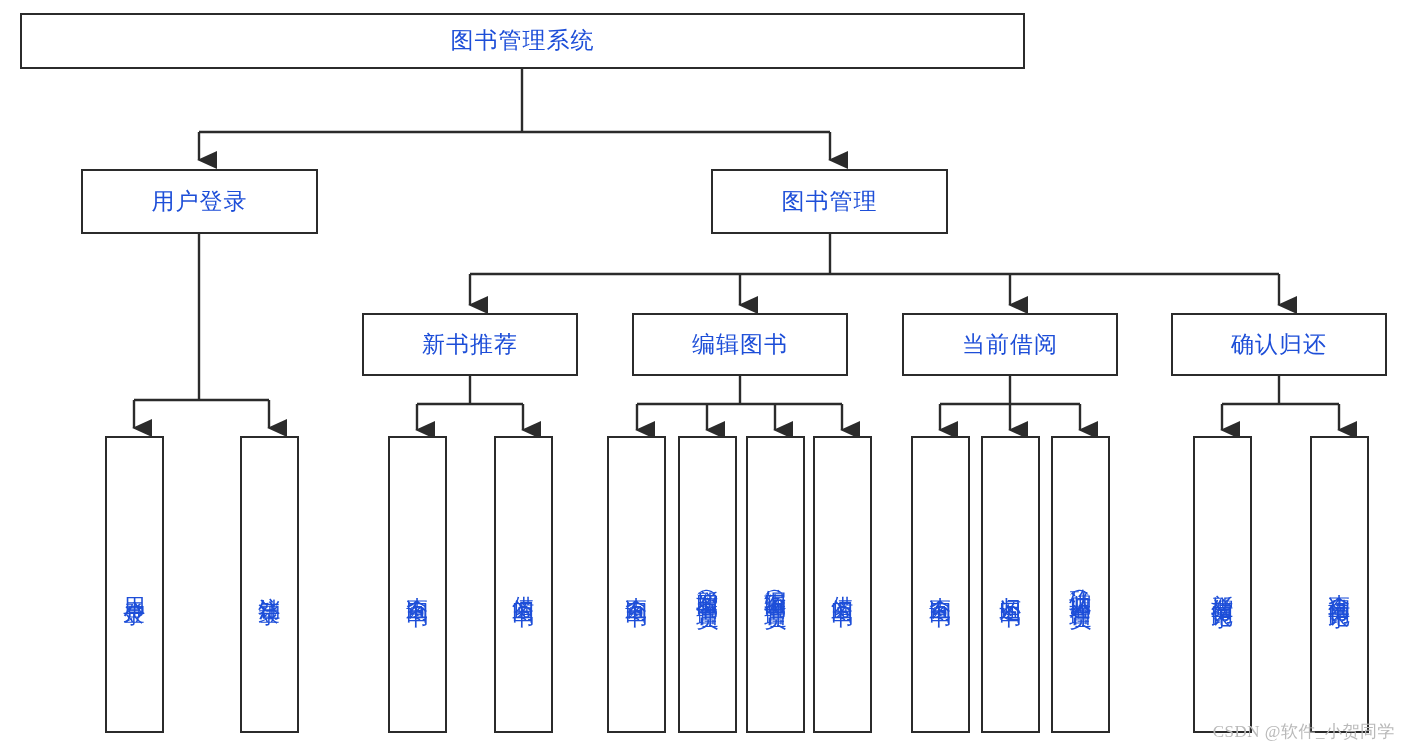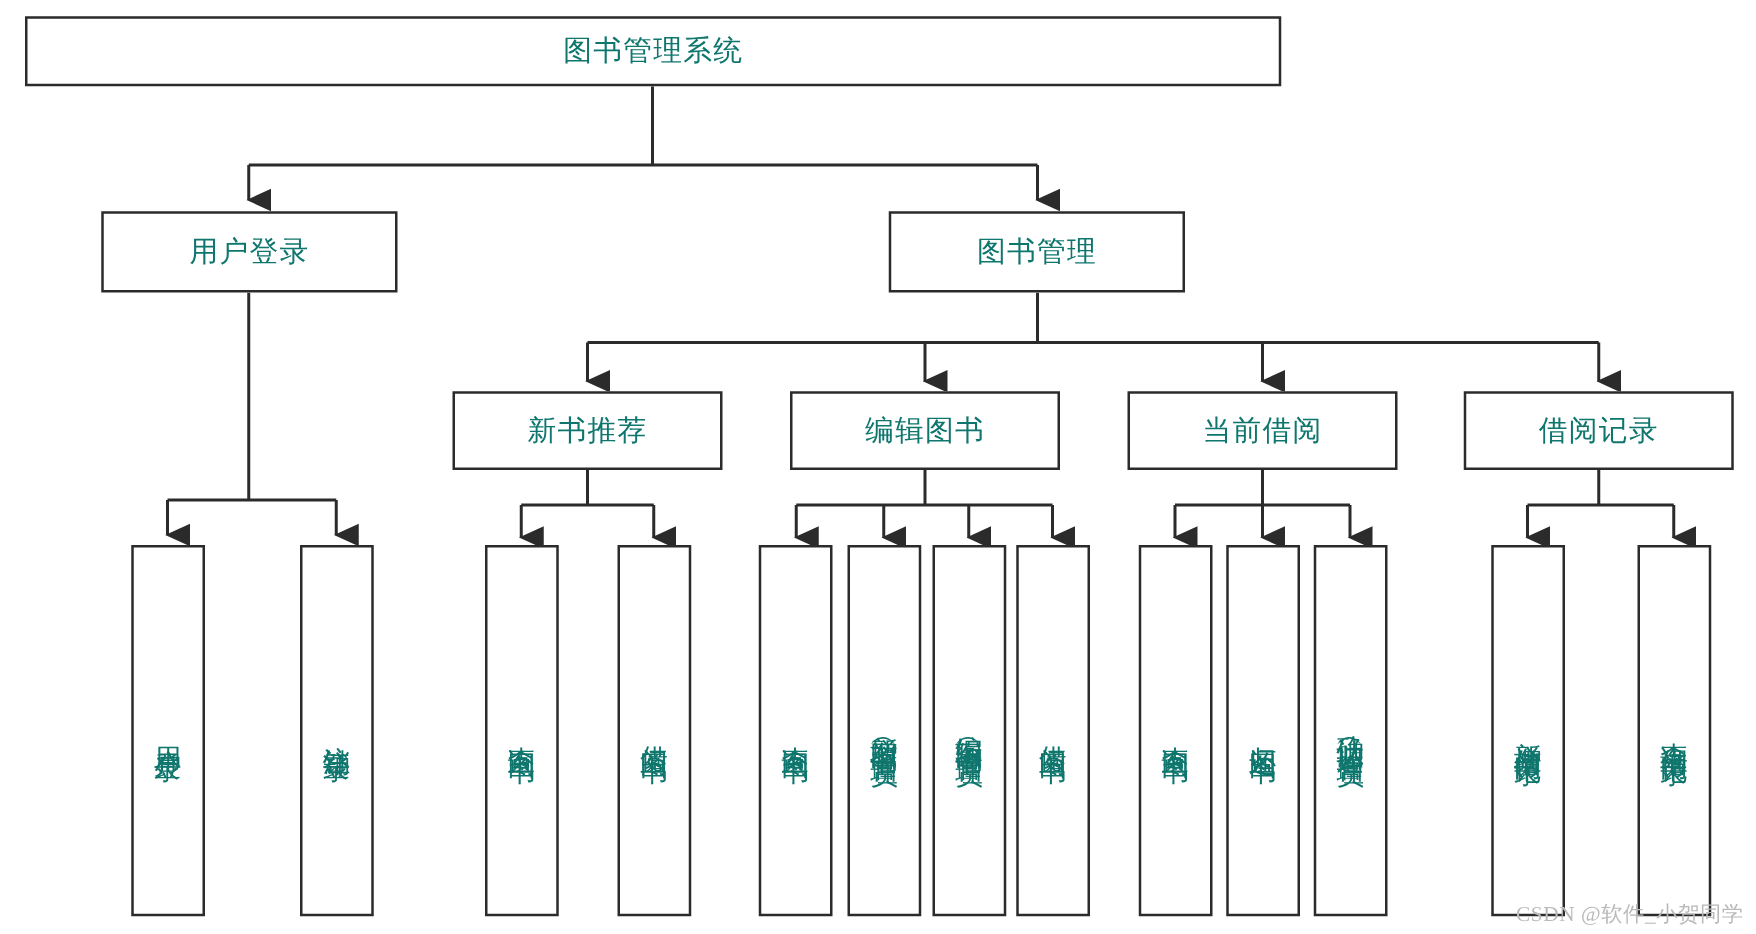--- a/index.html
+++ b/index.html
@@ -27,21 +27,21 @@
     height: 747px;
   }
   .node {
     position: absolute;
     box-sizing: border-box;
     border: 2px solid #2b2b2b;
     background: #ffffff;
     display: flex;
     align-items: center;
     justify-content: center;
-    color: #0f766e;
+    color: #1d4ed8;
     z-index: 2;
   }
   .node .label {
     display: block;
     text-align: center;
     white-space: nowrap;
   }
   
   .node.horiz .label {
     font-size: 23px;
@@ -152,21 +152,21 @@
 
   <div class="node horiz" style="left:632px; top:313px; width:216px; height:63px;">
     <span class="label">编辑图书</span>
   </div>
 
   <div class="node horiz" style="left:902px; top:313px; width:216px; height:63px;">
     <span class="label">当前借阅</span>
   </div>
 
   <div class="node horiz" style="left:1171px; top:313px; width:216px; height:63px;">
-    <span class="label">借阅记录</span>
+    <span class="label">确认归还</span>
   </div>
 
   <div class="node vert" style="left:105px; top:436px; width:59px; height:297px;">
     <span class="label">用户登录</span>
   </div>
 
   <div class="node vert" style="left:240px; top:436px; width:59px; height:297px;">
     <span class="label">注销登录</span>
   </div>
 

